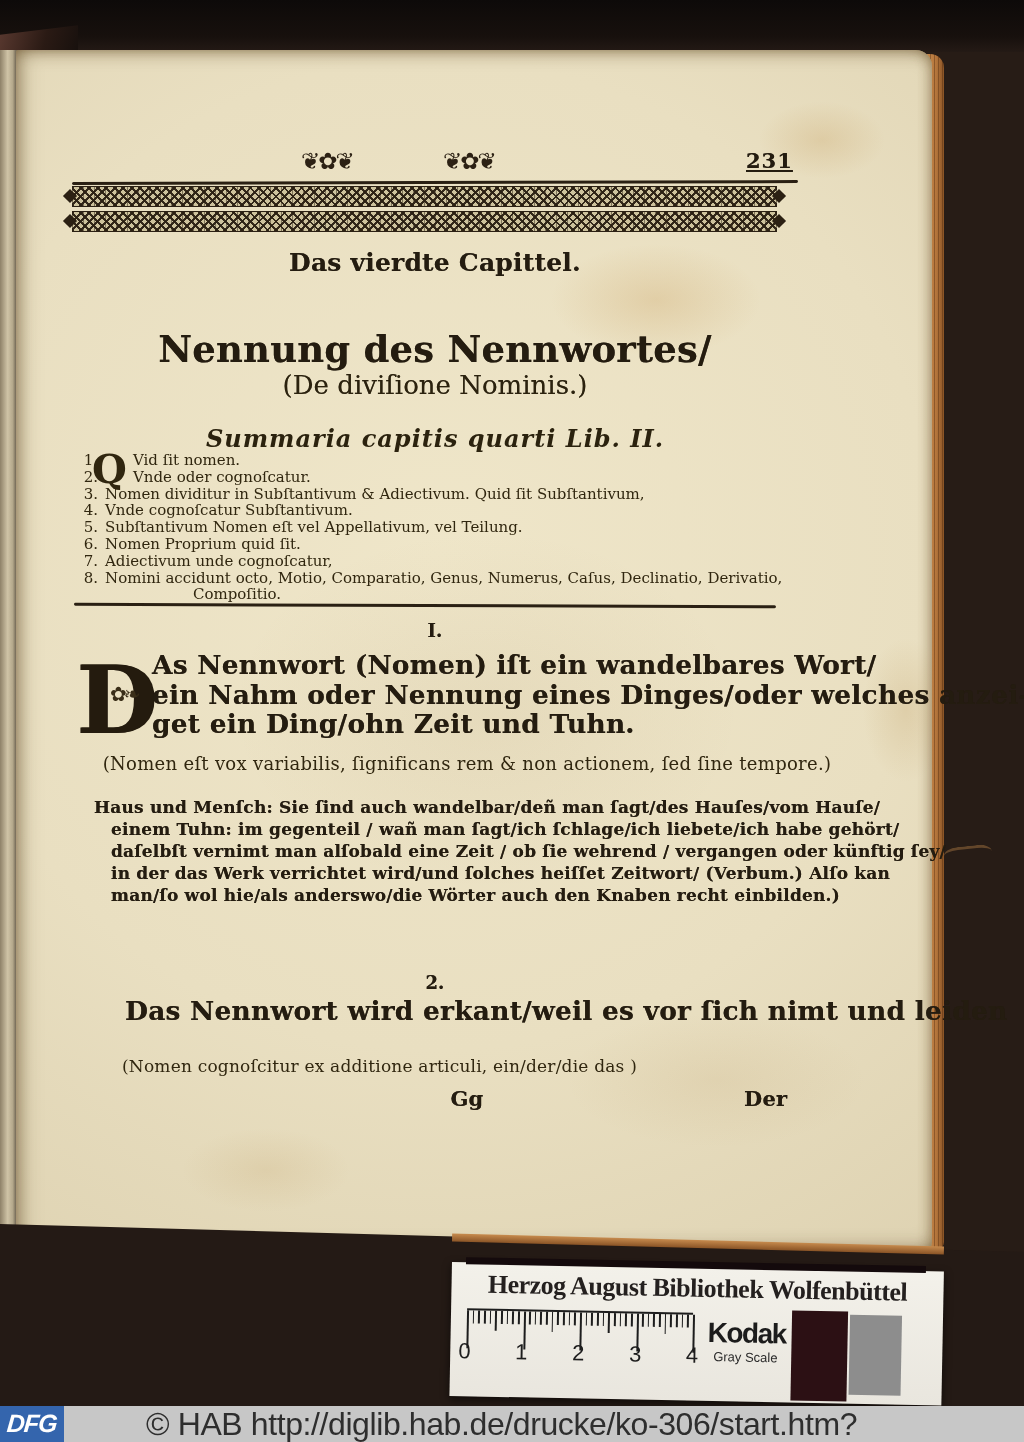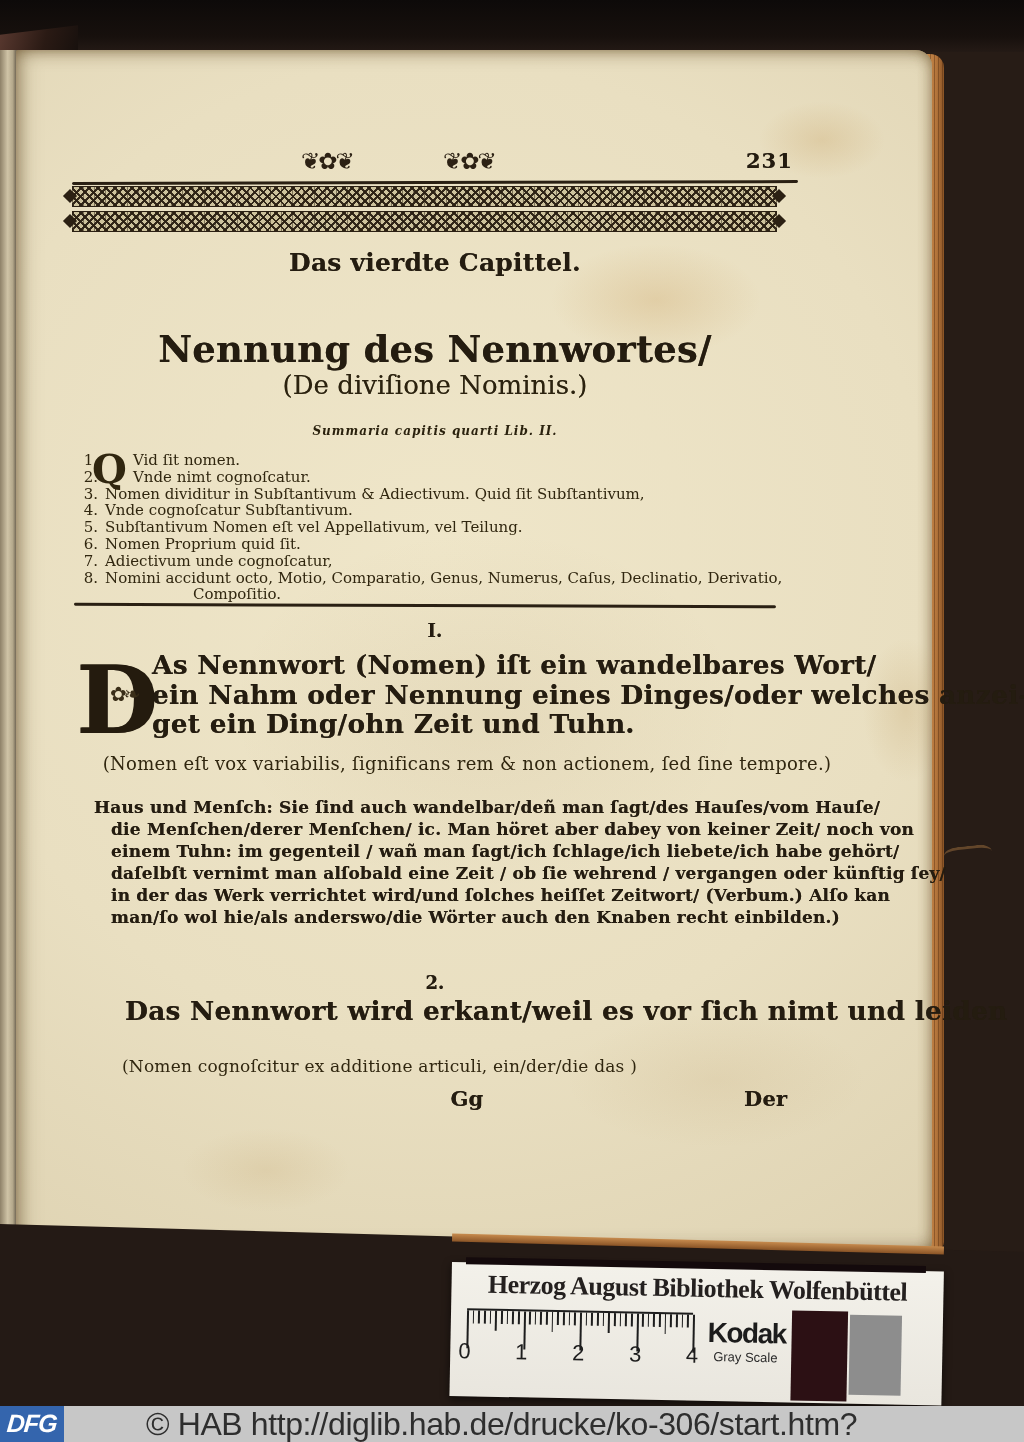--- a/index.html
+++ b/index.html
@@ -39,39 +39,39 @@
       radial-gradient(ellipse 150px 80px at 640px 250px,rgba(196,150,80,.25),rgba(0,0,0,0) 70%),
       radial-gradient(ellipse 90px 55px at 806px 90px,rgba(190,145,75,.22),rgba(0,0,0,0) 70%),
       radial-gradient(ellipse 60px 100px at 890px 660px,rgba(180,140,75,.20),rgba(0,0,0,0) 72%),
       radial-gradient(ellipse 120px 60px at 250px 1120px,rgba(180,140,75,.14),rgba(0,0,0,0) 70%),
       radial-gradient(ellipse 340px 240px at 470px 660px,rgba(130,95,45,.07),rgba(0,0,0,0) 75%),
       radial-gradient(ellipse 200px 90px at 700px 1030px,rgba(170,130,70,.10),rgba(0,0,0,0) 75%);}
   
   .ink{color:#241c10;}
   .fraktur{font-weight:bold;text-shadow:0 0 .6px rgba(36,28,16,.75);letter-spacing:.2px;}
   .roman{color:#30260f;}
-  .page-number{position:absolute;left:746px;top:148px;font-size:21px;font-weight:bold;letter-spacing:1px;}
+  .page-number{position:absolute;left:746px;top:148px;font-size:21px;font-weight:bold;letter-spacing:1px;text-decoration:underline;}
   .ornament{position:absolute;top:148px;font-size:23px;color:#2c2114;letter-spacing:-2px;}
   .orn-l{left:301px;} .orn-r{left:443px;}
   .head-rule{position:absolute;left:72px;top:181px;width:726px;height:2.6px;background:#2a2013;border-radius:2px;transform:rotate(-.15deg);}
   .band{position:absolute;left:72px;top:186px;width:705px;}
   .band-row{position:relative;height:19px;margin-bottom:4px;background-color:#cdc29c;
     border-top:1.6px solid #2b2013;border-bottom:1.6px solid #2b2013;
     background-image:
       repeating-linear-gradient(45deg,rgba(43,32,19,.95) 0 2px,rgba(0,0,0,0) 2px 6px),
       repeating-linear-gradient(-45deg,rgba(43,32,19,.95) 0 2px,rgba(0,0,0,0) 2px 6px),
       repeating-linear-gradient(90deg,rgba(43,32,19,.5) 0 1px,rgba(0,0,0,0) 1px 11px);}
   .band-row::before,.band-row::after{content:"";position:absolute;top:4px;width:10px;height:10px;background:#2b2013;transform:rotate(45deg);}
   .band-row::before{left:-7px;} .band-row::after{right:-7px;}
   .center-col{position:absolute;left:72px;width:726px;text-align:center;}
   .h-chapter{top:248px;font-size:25px;}
   .h-intro{top:299px;font-size:18px;}
   .h-title{top:327px;font-size:37px;}
   .h-latin{top:370px;font-size:26px;font-weight:normal;color:#2b220e;text-shadow:0 0 .4px rgba(36,28,16,.6);}
-  .h-summaria{top:424px;font-size:12px;font-style:italic;font-weight:bold;letter-spacing:1px;color:#2b220e;}
+  .h-summaria{top:424px;font-size:24px;font-style:italic;font-weight:bold;letter-spacing:1px;color:#2b220e;}
   .summary{position:absolute;left:78px;top:452px;width:710px;font-size:15px;line-height:16.8px;}
   .sum-row{display:flex;}
   .sum-num{width:20px;text-align:right;margin-right:7px;flex:none;}
   .sum-row:nth-of-type(1) .sum-text{padding-left:28px;}
   .sum-row:nth-of-type(2) .sum-text{padding-left:28px;}
   .sum-row:nth-of-type(9) .sum-text{padding-left:88px;}
   .big-q{position:absolute;left:92px;top:452px;font-size:40px;line-height:34px;font-weight:bold;}
   .mid-rule{position:absolute;left:74px;top:604px;width:702px;height:3px;background:#2a2013;border-radius:2px;transform:rotate(.2deg);}
   .sec-num{position:absolute;left:72px;width:726px;text-align:center;font-size:18px;}
   .sec1-num{top:620px;}
@@ -147,21 +147,21 @@
 
   <div class="summary roman">
 
       <div class="sum-row">
         <span class="sum-num">1.</span>
         <span class="sum-text">Vid ſit nomen.</span>
       </div>
 
       <div class="sum-row">
         <span class="sum-num">2.</span>
-        <span class="sum-text">Vnde nimt cognoſcatur.</span>
+        <span class="sum-text">Vnde oder cognoſcatur.</span>
       </div>
 
       <div class="sum-row">
         <span class="sum-num">3.</span>
         <span class="sum-text">Nomen dividitur in Subſtantivum &amp; Adiectivum. Quid ſit Subſtantivum,</span>
       </div>
 
       <div class="sum-row">
         <span class="sum-num">4.</span>
         <span class="sum-text">Vnde cognoſcatur Subſtantivum.</span>
@@ -204,21 +204,20 @@
   <div class="sec1-lines ink fraktur">
 
   <div class="s1-line">As Nennwort (Nomen) iſt ein wandelbares Wort/</div>
       <div class="s1-line">ein Nahm oder Nennung eines Dinges/oder welches anzei-</div>
       <div class="s1-line">get ein Ding/ohn Zeit und Tuhn.</div>
     </div>
   <div class="sec1-latin roman">(Nomen eſt vox variabilis, ſignificans rem &amp; non actionem, ſed ſine tempore.)</div>
   <div class="gloss ink fraktur">
 
       <div class="gloss-line">Haus und Menſch: Sie ſind auch wandelbar/deñ man ſagt/des Hauſes/vom Hauſe/</div>
-      <div class="gloss-line">die Menſchen/derer Menſchen/ ic. Man höret aber dabey von keiner Zeit/ noch von</div>
       <div class="gloss-line">einem Tuhn: im gegenteil / wañ man ſagt/ich ſchlage/ich liebete/ich habe gehört/</div>
       <div class="gloss-line">daſelbſt vernimt man alſobald eine Zeit / ob ſie wehrend / vergangen oder künftig ſey/</div>
       <div class="gloss-line">in der das Werk verrichtet wird/und ſolches heiſſet Zeitwort/ (Verbum.) Alſo kan</div>
       <div class="gloss-line">man/ſo wol hie/als anderswo/die Wörter auch den Knaben recht einbilden.)</div>
     </div>
 
   <div class="sec-num sec2-num ink fraktur">2.</div>
   <div class="sec2-lines ink fraktur">
 
   <div class="s2-line">Das Nennwort wird erkant/weil es vor ſich nimt und leiden</div>

